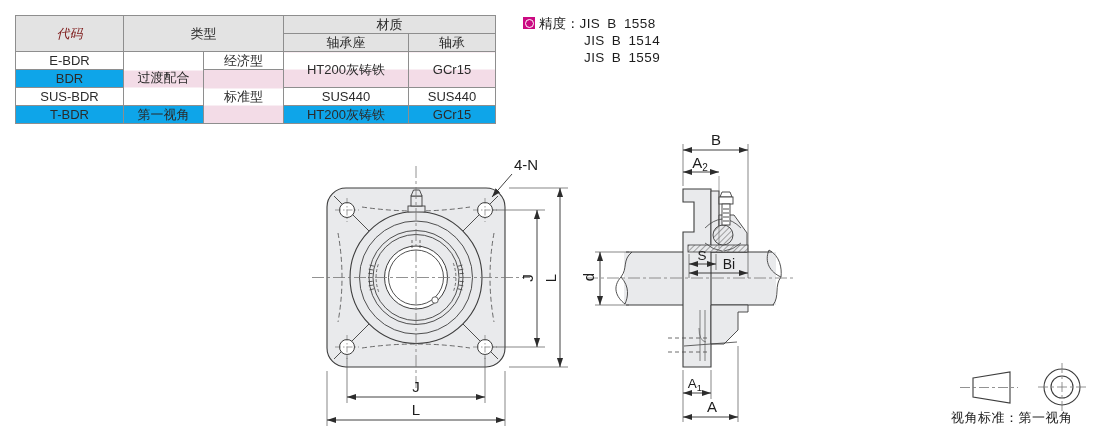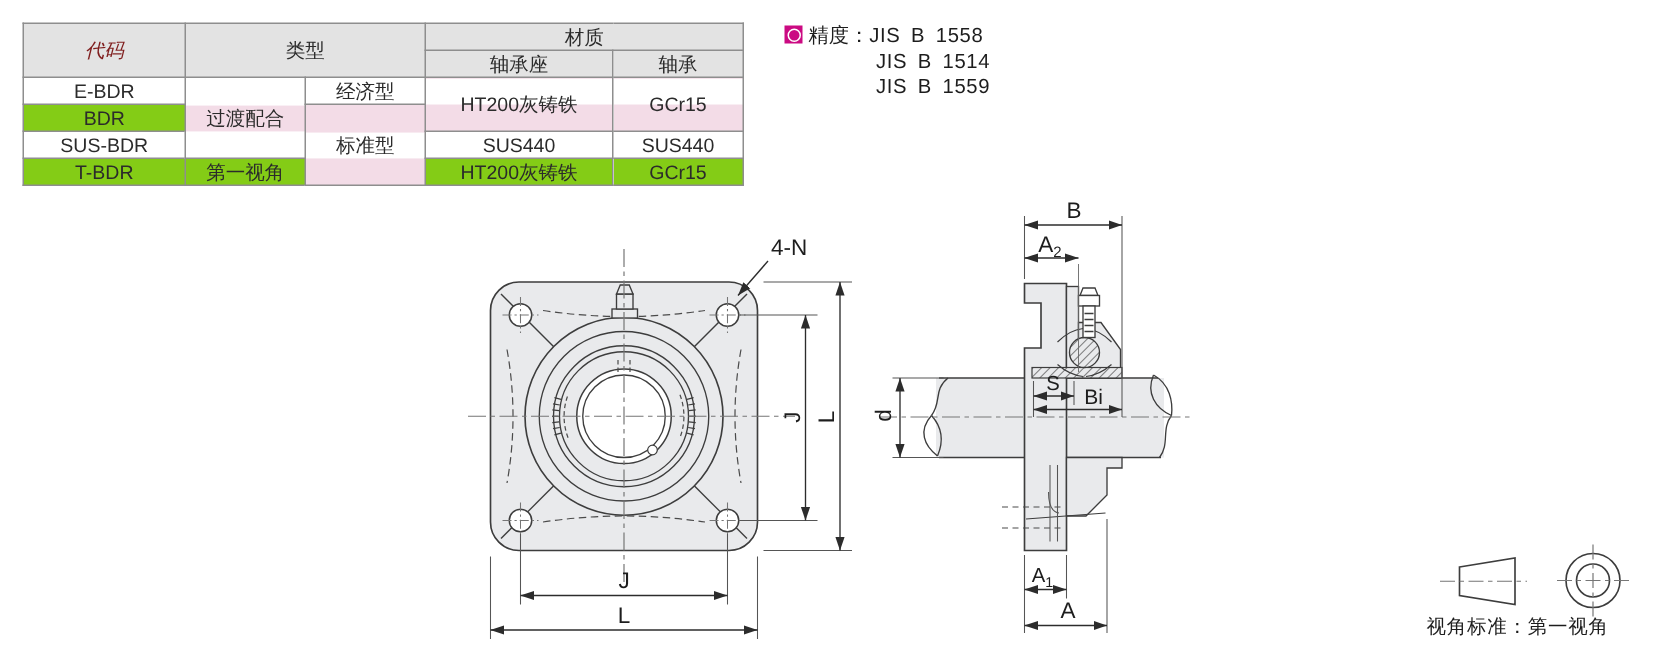--- a/index.html
+++ b/index.html
@@ -13,22 +13,22 @@
     border-collapse:collapse;table-layout:fixed;
   }
   .spec-table td,.spec-table th{
     border:1px solid #8e8e8e;font-size:13px;font-weight:normal;
     padding:0;height:17px;line-height:17px;text-align:center;color:#2b2b2b;
     overflow:hidden;white-space:nowrap;
   }
   .spec-table th{background:#e3e3e3;height:17px;}
   .spec-table .hdr-code{color:#7f1d1d;font-style:italic;}
   .code-cell{color:#0076c6;font-weight:bold;text-align:right;padding-right:20px;}
-  .pink{background:#84cc16;margin-left:20px;}
-  .stripe-wpw{background:linear-gradient(to bottom,#ffffff 0 33.4%,#f3dce7 33.4% 66.7%,#ffffff 66.7% 100%);}
+  .pink{background:#0ea5e9;margin-left:20px;}
+  .stripe-wpw{background:linear-gradient(to bottom,#ffffff 0 33.4%,#f3dce7 33.4% 66.7%,#ffffff 66.7% 100%);font-family:Liberation Mono, monospace;}
   .stripe-pwp{background:linear-gradient(to bottom,#f3dce7 0 33.4%,#ffffff 33.4% 66.7%,#f3dce7 66.7% 100%);}
   .stripe-wp{background:linear-gradient(to bottom,#ffffff 0 50%,#f3dce7 50% 100%);}
   
   .precision{position:absolute;left:507px;top:15px;font-size:13.5px;line-height:17px;color:#1d1d1d;}
   .precision .row1{display:flex;align-items:flex-start;padding-left:16px;}
   .p-bullet{width:12px;height:12px;background:#cb0a82;margin:2px 4px 0 0;flex:0 0 auto;
     display:flex;align-items:center;justify-content:center;}
   .p-bullet .ring{width:7px;height:7px;border:1.5px solid #ffffff;border-radius:50%;}
   .jis{letter-spacing:.4px;word-spacing:3px;}
   .p-indent{margin-left:77px;}

